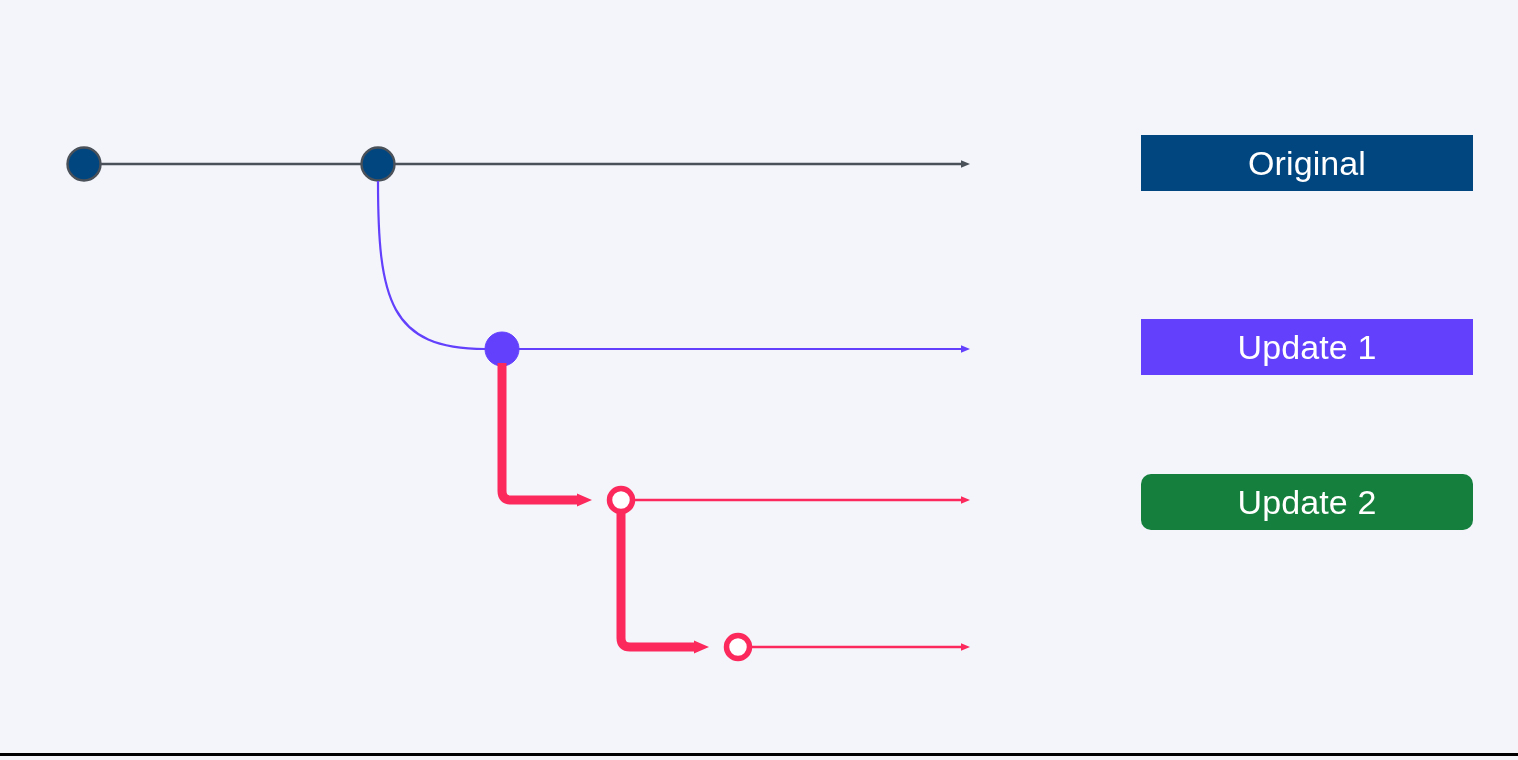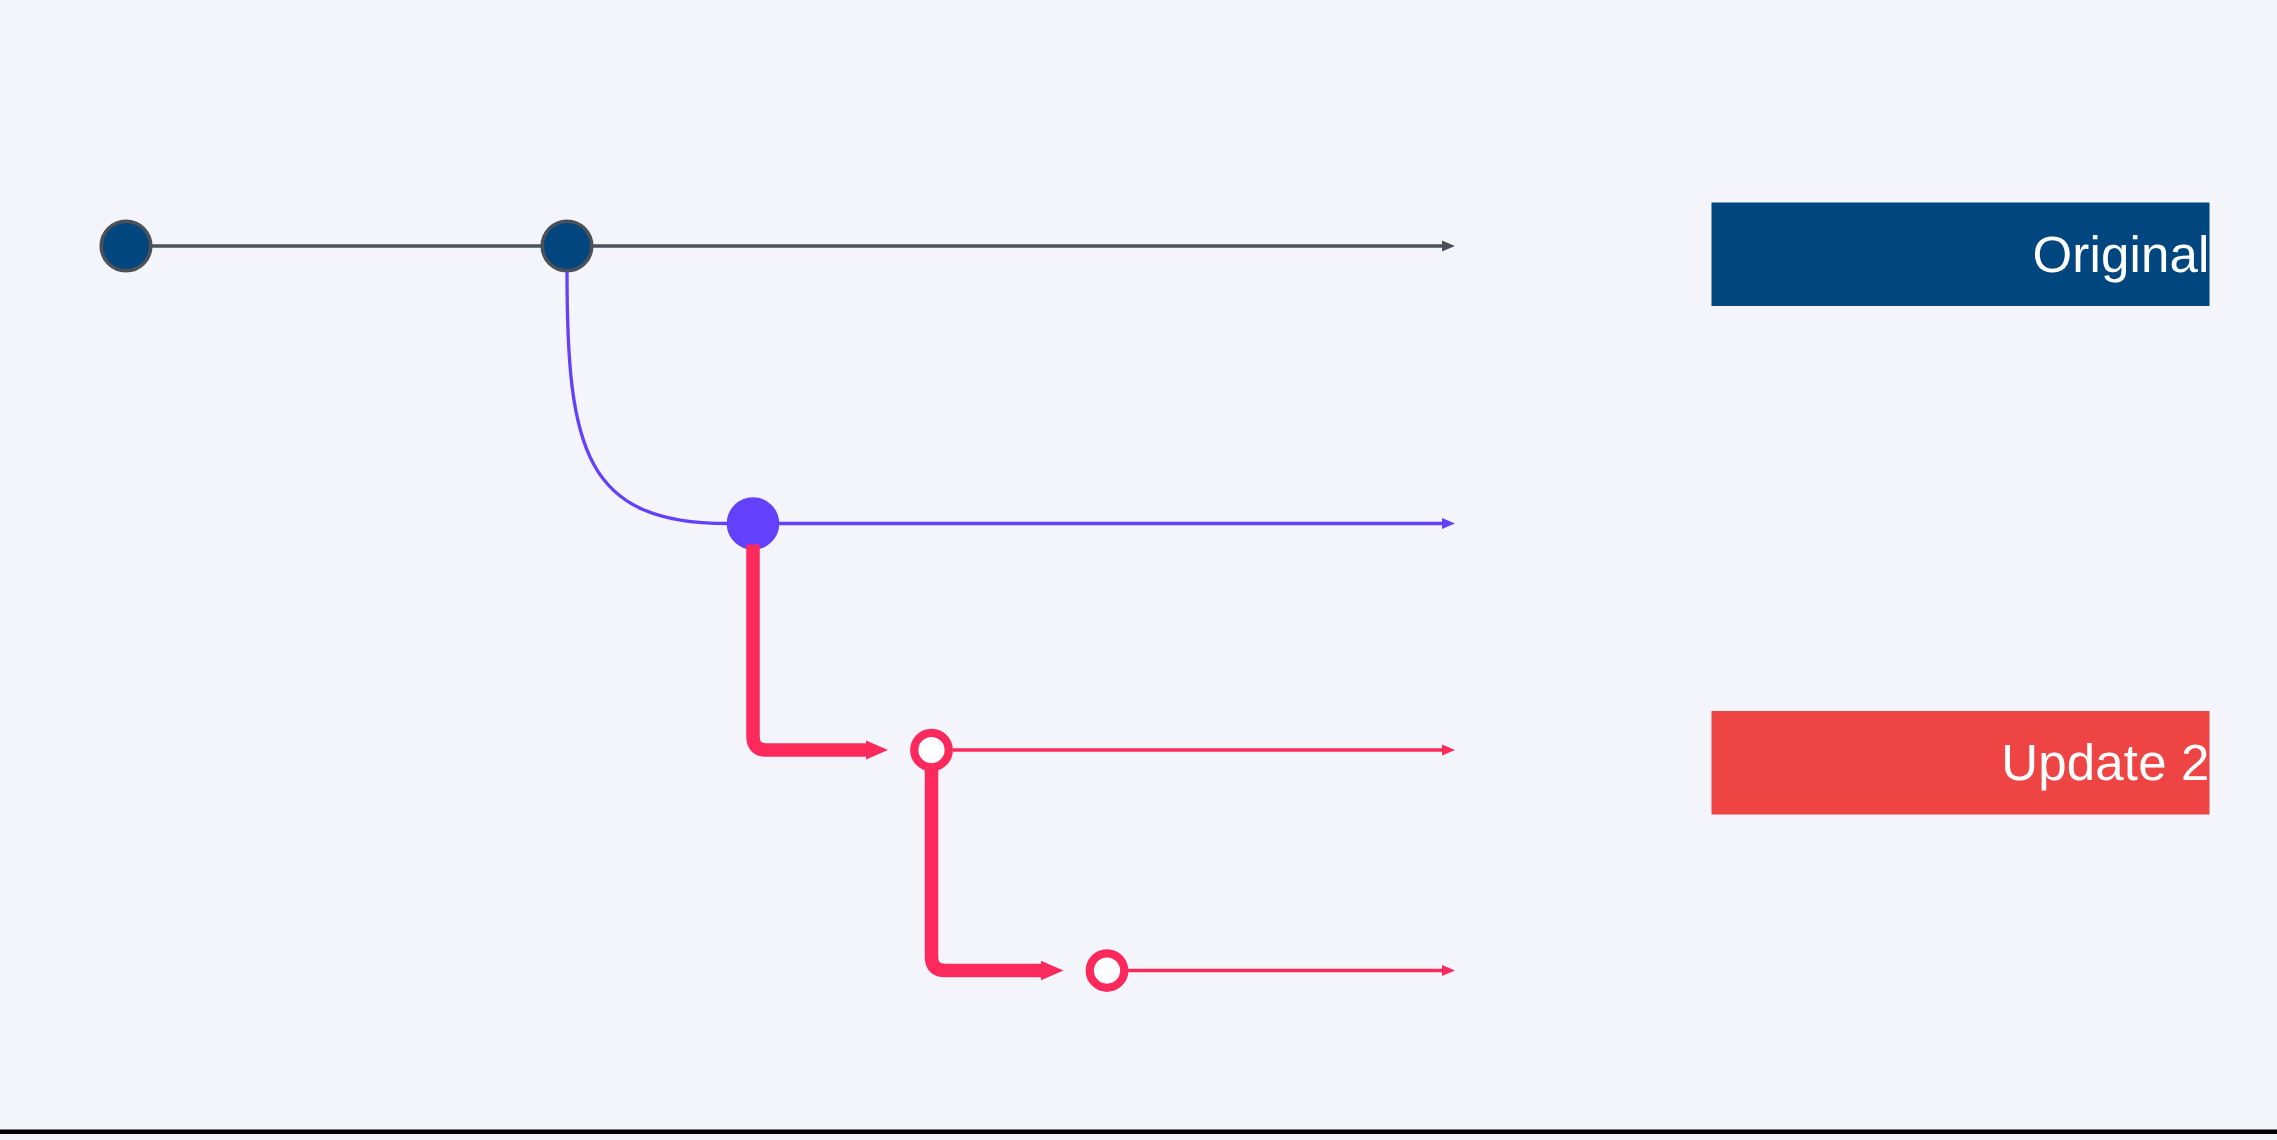--- a/index.html
+++ b/index.html
@@ -21,24 +21,24 @@
     left: 0;
     top: 0;
     width: 1518px;
     height: 760px;
     display: block;
   }
   .legend-box {
     position: absolute;
     display: flex;
     align-items: center;
-    justify-content: flex-end;
+    justify-content: center;
     box-sizing: border-box;
     width: 332px;
-    height: 69px;
+    height: 56px;
     left: 1141px;
   }
   .legend-label {
     color: #ffffff;
     font-size: 34px;
     font-family: "Liberation Sans", sans-serif;
     font-weight: 400;
     line-height: 1;
     letter-spacing: 0.1px;
     white-space: nowrap;
@@ -100,20 +100,23 @@
       <path d="M 621,512 L 621,638 Q 621,647 630,647 L 695,647" fill="none" stroke="#fb295c" stroke-width="9" stroke-linecap="butt" marker-end="url(#arrow-pink-thick)"></path>
       <line x1="752" y1="647" x2="962" y2="647" stroke="#fb295c" stroke-width="2.4" marker-end="url(#arrow-pink)"></line>
       <circle cx="738" cy="647" r="11.5" fill="#ffffff" stroke="#fb295c" stroke-width="5.5"></circle>
     </g>
   </svg>
 
   <div class="legend-box" id="legend-original" style="background-color: rgb(2, 70, 127);">
     <span class="legend-label">Original</span>
   </div>
 
+  <div class="legend-box" id="legend-update-1" style="background-color: rgb(99, 64, 252);">
+    <span class="legend-label">Update 1</span>
+  </div>
 
-  <div class="legend-box" id="legend-update-2" style="background-color: #ef4444;">
+  <div class="legend-box" id="legend-update-2" style="background-color: #15803d; border-radius: 10px;">
     <span class="legend-label">Update 2</span>
   </div>
 
 
   <div id="bottom-border" style="background-color: rgb(0, 0, 0); width: 1518px;"></div>
 </div>
 
 </body></html>

